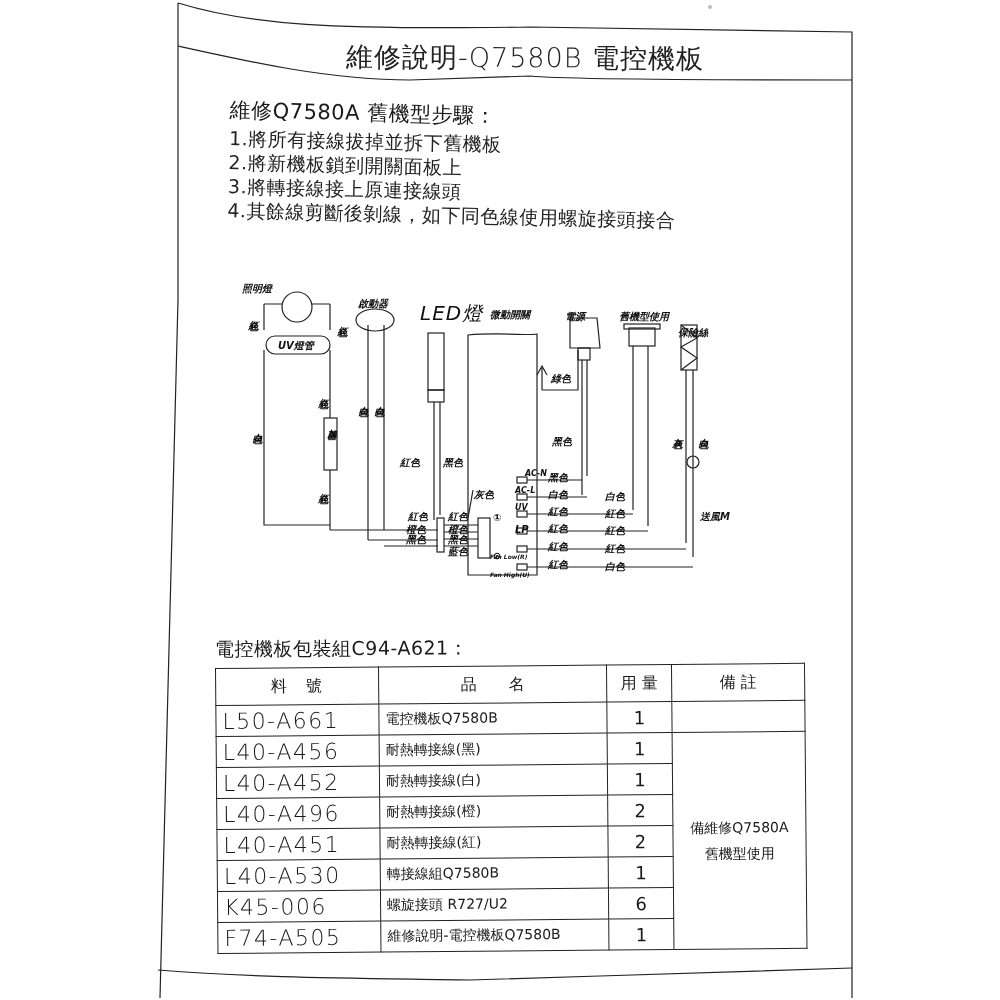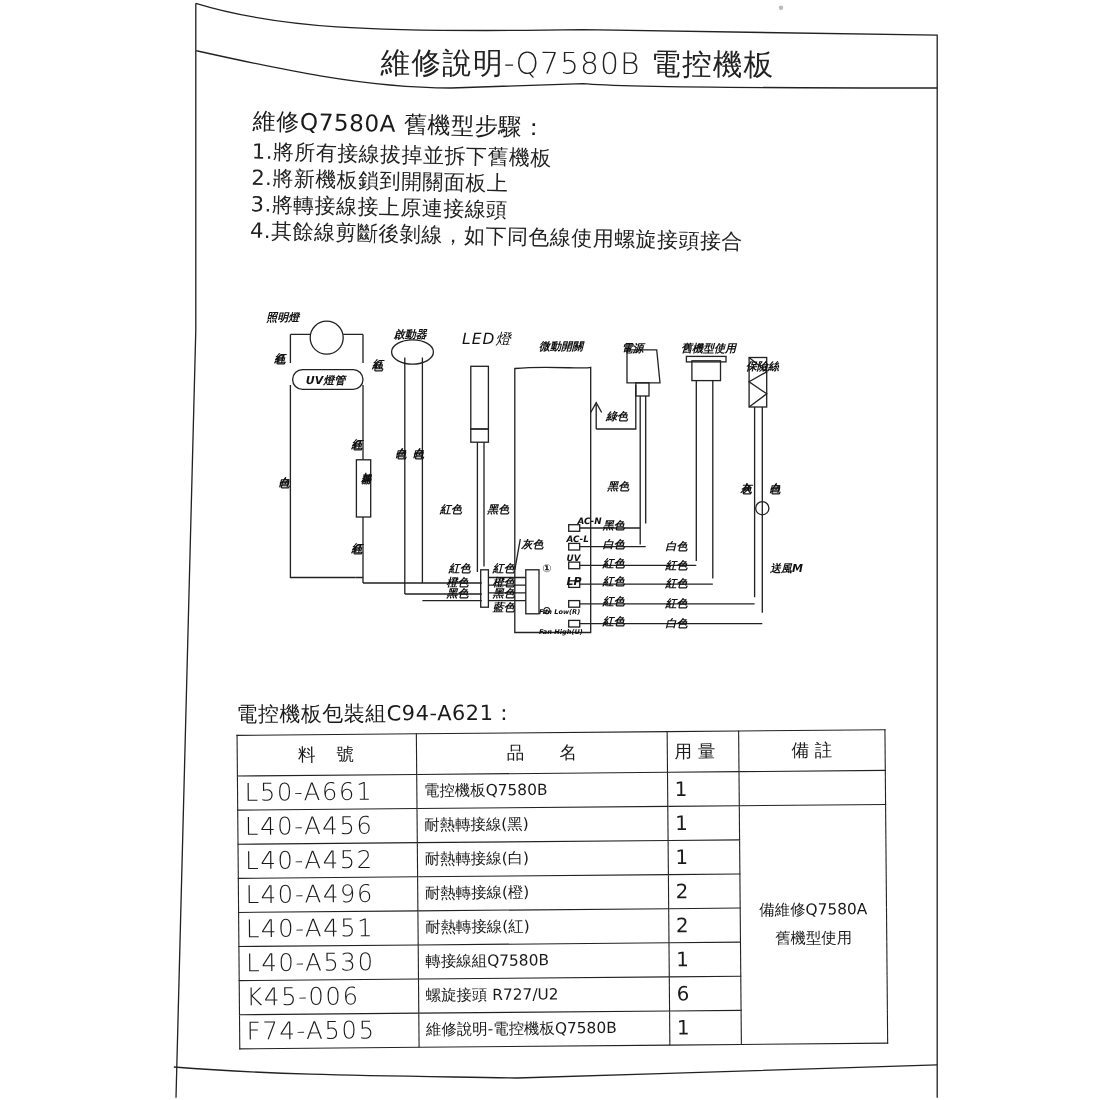--- a/index.html
+++ b/index.html
@@ -9,29 +9,29 @@
   .frame-svg { position:absolute; left:0; top:0; }
   .title { position:absolute; left:345px; top:40px; width:360px; text-align:center;
            font-size:27px; font-weight:300; letter-spacing:1px; color:#222;
            transform:rotate(0.3deg); }
   .steps { position:absolute; left:230px; top:96px; transform:rotate(1.3deg); transform-origin:left top; }
   .steps .heading { font-size:21px; margin-bottom:2px; letter-spacing:0.5px; }
   .steps .step { font-size:19px; line-height:24px; letter-spacing:0.5px; color:#222; }
   .diagram { position:absolute; left:240px; top:280px; width:520px; height:310px;font-style:italic; }
   .dlabel { position:absolute; font-size:10px; color:#111; white-space:nowrap; font-weight:bold; }
   .dlabel.vert { writing-mode:vertical-rl; letter-spacing:1px; }
-  .dlabel.big { font-size:14px; font-weight:normal; letter-spacing:1px; }
+  .dlabel.big { font-size:20px; font-weight:normal; letter-spacing:1px; }
   .pkg-title { position:absolute; left:215px; top:636px; font-size:19px; letter-spacing:0.5px; transform:rotate(-0.3deg); }
   table.parts { position:absolute; left:215px; top:668px; border-collapse:collapse;
                 transform:rotate(-0.5deg); transform-origin:left top; }
   table.parts td, table.parts th { border:1.3px solid #222; padding:0 6px; height:30px; }
   table.parts th { font-weight:normal; font-size:16px; height:36px; }
   .c-no { width:150px; font-size:22px; letter-spacing:1.5px; font-weight:300; }
   .c-name { width:215px; font-size:14px; }
-  .c-qty { width:52px; text-align:left; font-size:18px; }
+  .c-qty { width:52px; text-align:center; font-size:18px; }
   .c-note { width:120px; font-size:14px; text-align:center; vertical-align:middle; line-height:26px; }
   .dot { position:absolute; width:4px; height:4px; background:#bbb; border-radius:50%; }
 </style>
 </head>
 <body>
 
 <div class="sheet">
 
   <svg class="frame-svg" width="1000" height="1000">
     <path d="M178 3 L178 46 M178 3 C250 25 330 30 530 27 L852 32 L852 998" fill="none" stroke="#222" stroke-width="1.2"></path>

